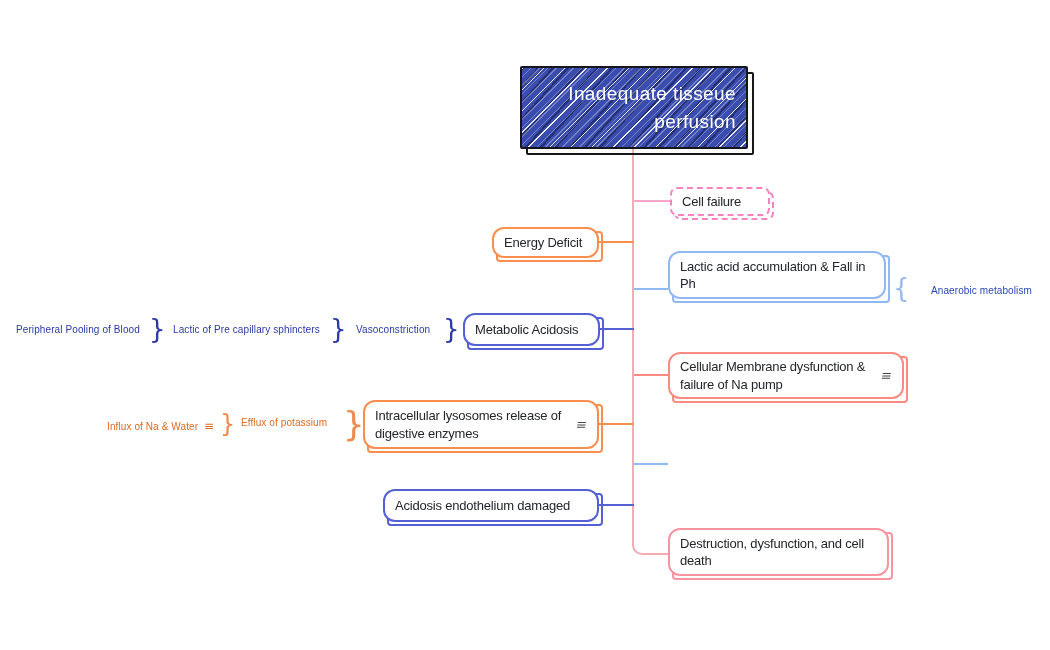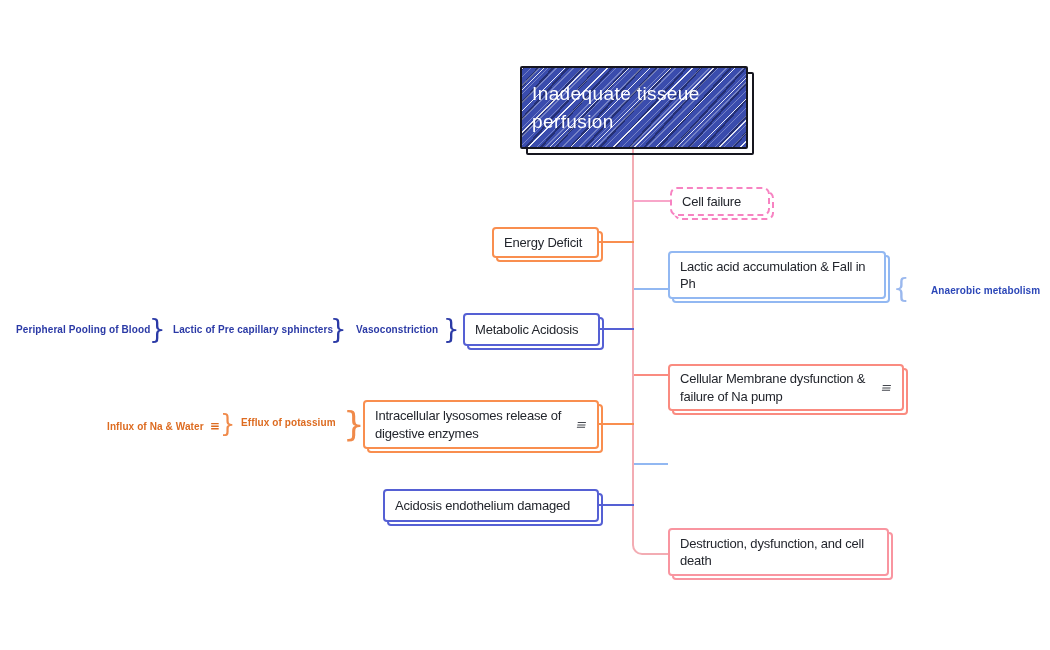--- a/index.html
+++ b/index.html
@@ -11,43 +11,43 @@
   .hline{position:absolute;height:2px;}
   .vline{position:absolute;width:2px;}
   .trunk{background:var(--trunk);}
   .corner{position:absolute;border-left:2px solid var(--trunk);border-bottom:2px solid var(--trunk);
     border-bottom-left-radius:10px;background:transparent;}
   
   .node{position:absolute;}
   .ghost{position:absolute;left:4px;top:4px;width:100%;height:100%;box-sizing:border-box;
     border:2px solid var(--c);border-radius:4px;}
   .face{position:relative;width:100%;height:100%;box-sizing:border-box;background:#ffffff;
-    border:2px solid var(--c);border-radius:4px;display:flex;align-items:center;
+    border:2px solid var(--c);border-radius:12px;display:flex;align-items:center;
     padding:2px 10px;font-size:13px;font-weight:500;letter-spacing:-0.2px;
     color:#23262d;line-height:1.32;}
   .dashed .ghost,.dashed .face{border-style:dashed;border-radius:7px;}
   .note-ic{margin-left:auto;padding-left:6px;font-size:13px;color:#45484f;
     transform:skewX(-10deg);font-family:"DejaVu Sans",sans-serif;}
   
   .c-pink{--c:var(--pink);}   .c-orange{--c:var(--orange);}
   .c-blue{--c:var(--bluelight);} .c-indigo{--c:var(--indigo);}
   .c-salmon{--c:var(--salmon);}  .c-redpink{--c:var(--redpink);}
   
   .root .ghost{left:6px;top:6px;border:2.5px solid var(--rootborder);border-radius:2px;}
   .root .face{
-    border:2.5px solid var(--rootborder);border-radius:2px;justify-content:center;text-align:left;
+    border:2.5px solid var(--rootborder);border-radius:2px;justify-content:center;text-align:right;
     color:#ffffff;font-size:19px;font-weight:500;letter-spacing:.4px;line-height:1.45;
     background-color:var(--rootfill);
     background-image:
       repeating-linear-gradient(135deg, rgba(255,255,255,.85) 0 1px, transparent 1px 15px),
       repeating-linear-gradient(135deg, rgba(255,255,255,.30) 0 1px, transparent 1px 6px),
       repeating-linear-gradient(132deg, rgba(18,24,70,.55) 0 2px, transparent 2px 11px);
   }
   
-  .chain-lbl{position:absolute;font-size:10px;font-weight:700;letter-spacing:.1px;white-space:nowrap;}
+  .chain-lbl{position:absolute;font-size:10px;font-weight:400;letter-spacing:.1px;white-space:nowrap;}
   .ind{color:var(--chainindigo);}
   .org{color:var(--chainorange);}
   .ana{color:var(--anaerobictext);}
   .brace{position:absolute;font-family:"DejaVu Sans",sans-serif;font-weight:400;line-height:1;}
   .lbl{white-space:normal;}
   .nowrap{white-space:nowrap;}
   .inl-ic{font-size:12px;margin-left:6px;transform:skewX(-10deg);font-family:"DejaVu Sans",sans-serif;}
 </style>
 </head>
 <body>
@@ -82,21 +82,21 @@
 
   <div class="node c-blue" style="left:668px;top:251px;width:218px;height:48px;">
     <div class="ghost"></div>
     <div class="face">
         <span class="lbl">Lactic acid accumulation &amp; Fall in Ph</span>
       </div>
   </div>
   <div class="brace" style="left:893px;top:275px;font-size:26px;color:var(--bracelight);">{</div>
   <div class="chain-lbl ana" style="left:931px;top:285px;">Anaerobic metabolism</div>
 
-  <div class="node c-salmon" style="left:668px;top:352px;width:236px;height:47px;margin-top:12px;">
+  <div class="node c-salmon" style="left:668px;top:352px;width:236px;height:47px;">
     <div class="ghost"></div>
     <div class="face">
       <span class="lbl">Cellular Membrane dysfunction &amp; failure of Na pump</span>
       <span class="note-ic">≡</span>
     </div>
   </div>
 
 
   <div class="node c-redpink" style="left:668px;top:528px;width:221px;height:48px;">
     <div class="ghost"></div>

